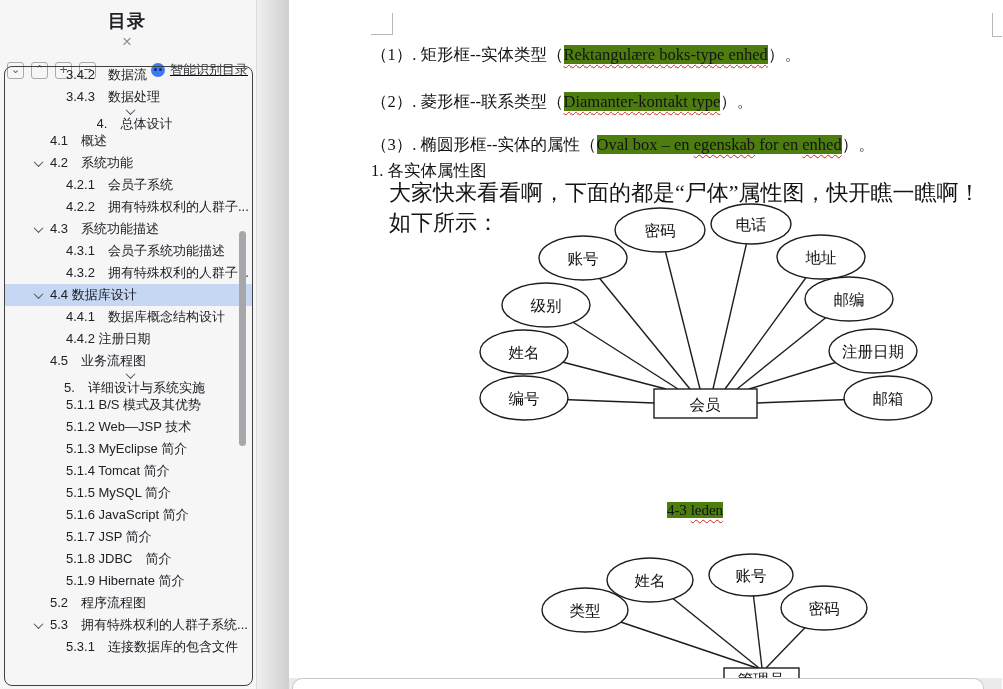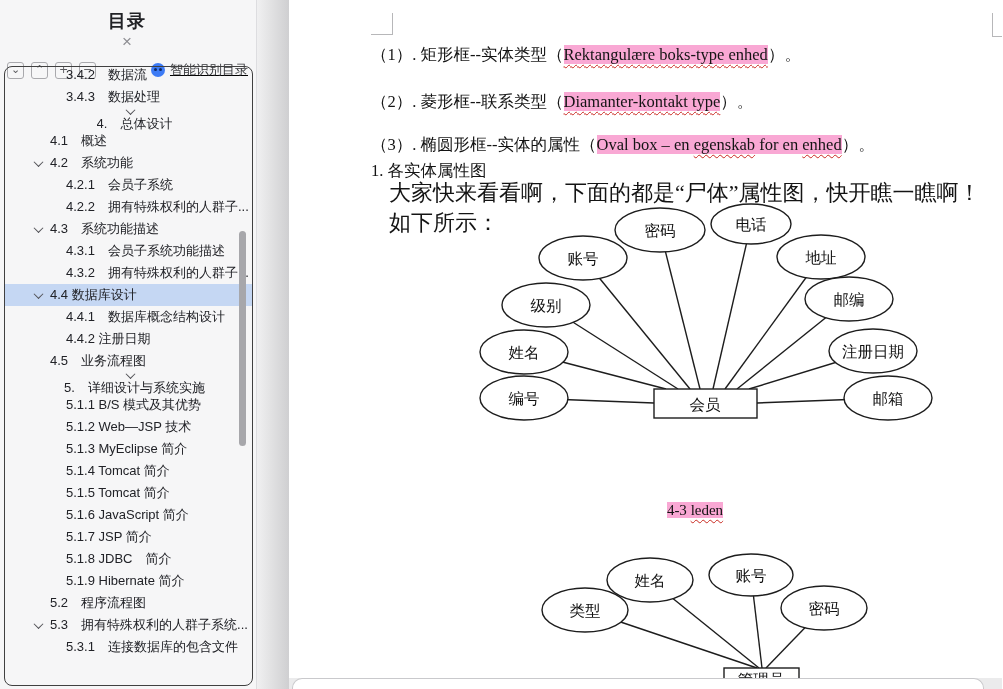--- a/index.html
+++ b/index.html
@@ -41,21 +41,21 @@
   .gap { width:32px; height:689px; background:linear-gradient(to right,#f0f0f1 0%,#e3e3e4 40%,#cfcfd1 100%); flex:0 0 auto; }
 
   
   .page { position:relative; width:713px; height:689px; background:#fff; overflow:hidden;
           font-family:"Liberation Serif","DejaVu Serif",serif; color:#141414; }
   .corner-mark { position:absolute; pointer-events:none; }
   .cm-left  { left:82px; top:13px; width:22px; height:22px; border-right:1px solid #b7b7b9; border-bottom:1px solid #b7b7b9; }
   .cm-right { left:703px; top:13px; width:22px; height:24px; border-left:1px solid #b7b7b9; border-bottom:1px solid #b7b7b9; }
 
   .dline { position:absolute; left:82px; font-size:16.5px; white-space:pre; }
-  .hl { background:#f9a8d4; }
+  .hl { background:#4d7c0f; }
   .sq { text-decoration:underline; text-decoration-style:wavy; text-decoration-color:#c92a21; text-decoration-thickness:1px; text-underline-offset:4px; }
   .heading { position:absolute; left:82px; font-size:16.5px; }
   .para { position:absolute; left:100px; font-size:22px; }
 
   .diagram-svg { position:absolute; left:0; top:0; }
   .diagram-svg text { font-size:15.5px; fill:#101010; font-family:inherit; }
   .caption { position:absolute; text-align:center; font-size:15px; color:#101010; }
   .cap1 { left:250px; top:470px; width:300px; }
   .cap2 { left:300px; top:502px; width:212px; }
 
@@ -98,21 +98,21 @@
         <div class="trow lvl3"><span class="tlabel">4.3.2　拥有特殊权利的人群子...</span></div>
         <div class="trow lvl2 sel"><span class="chev"></span><span class="tlabel">4.4 数据库设计</span></div>
         <div class="trow lvl3"><span class="tlabel">4.4.1　数据库概念结构设计</span></div>
         <div class="trow lvl3"><span class="tlabel">4.4.2 注册日期</span></div>
         <div class="trow lvl2"><span class="chev hidden"></span><span class="tlabel">4.5　业务流程图</span></div>
         <div class="trow lvl1"><span class="chev"></span><span class="tlabel">5.　详细设计与系统实施</span></div>
         <div class="trow lvl3"><span class="tlabel">5.1.1 B/S 模式及其优势</span></div>
         <div class="trow lvl3"><span class="tlabel">5.1.2 Web—JSP 技术</span></div>
         <div class="trow lvl3"><span class="tlabel">5.1.3 MyEclipse 简介</span></div>
         <div class="trow lvl3"><span class="tlabel">5.1.4 Tomcat 简介</span></div>
-        <div class="trow lvl3"><span class="tlabel">5.1.5 Tomcat 简介</span></div>
+        <div class="trow lvl3"><span class="tlabel">5.1.5 MySQL 简介</span></div>
         <div class="trow lvl3"><span class="tlabel">5.1.6 JavaScript 简介</span></div>
         <div class="trow lvl3"><span class="tlabel">5.1.7 JSP 简介</span></div>
         <div class="trow lvl3"><span class="tlabel">5.1.8 JDBC　简介</span></div>
         <div class="trow lvl3"><span class="tlabel">5.1.9 Hibernate 简介</span></div>
         <div class="trow lvl2"><span class="chev hidden"></span><span class="tlabel">5.2　程序流程图</span></div>
         <div class="trow lvl2"><span class="chev"></span><span class="tlabel">5.3　拥有特殊权利的人群子系统...</span></div>
         <div class="trow lvl3"><span class="tlabel">5.3.1　连接数据库的包含文件</span></div>
       </div>
     </div>
     <div class="sb-scrollbar"></div>

